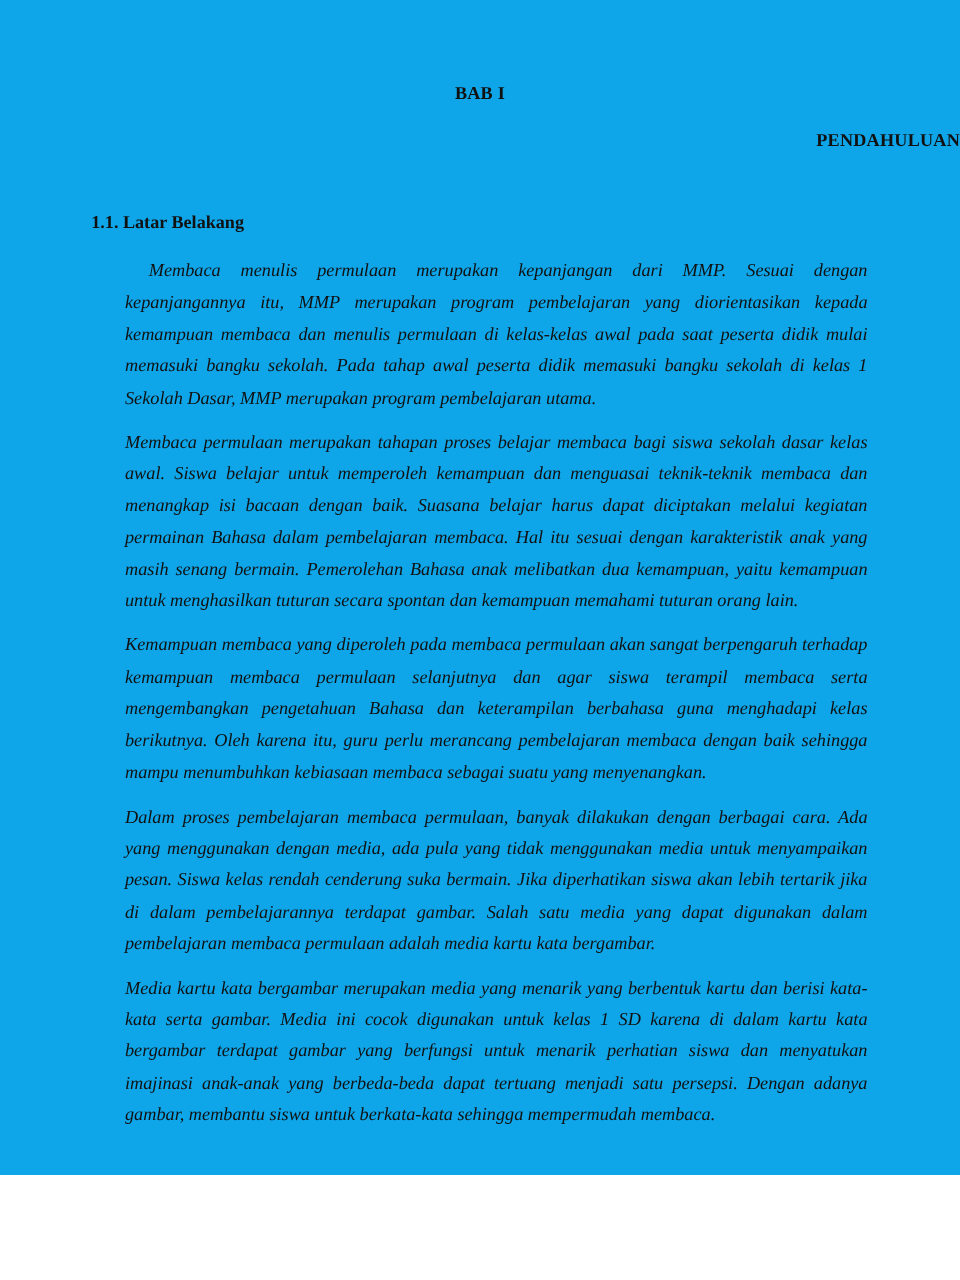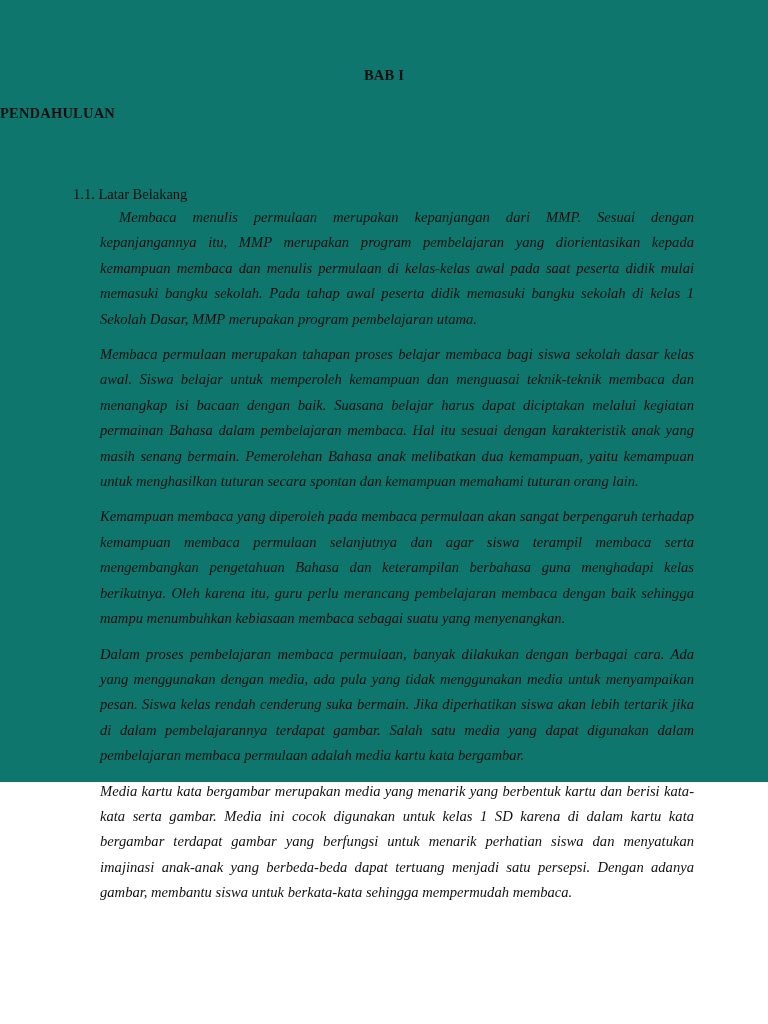--- a/index.html
+++ b/index.html
@@ -12,48 +12,48 @@
     height: 1024px;
     overflow: hidden;
     position: relative;
     font-family: "Liberation Serif", "DejaVu Serif", serif;
     color: #111111;
   }
   .page {
     position: absolute;
     left: 0; top: 0;
     width: 768px;
-    height: 782px;
-    background: #0f766e;
+    height: 940px;
+    background: #0ea5e9;
   }
   .chapter-number {
     position: absolute;
     top: 67px;
     left: 0;
     width: 768px;
     text-align: center;
     font-weight: bold;
     font-size: 14.5px;
     letter-spacing: 0.2px;
   }
   .chapter-title {
     position: absolute;
     top: 105px;
     left: 0;
     width: 768px;
-    text-align: left;
+    text-align: right;
     font-weight: bold;
     font-size: 14.5px;
     letter-spacing: 0.2px;
   }
   .section-heading {
     position: absolute;
-    top: 186px;
+    top: 170px;
     left: 73px;
-    font-weight: normal;
+    font-weight: bold;
     font-size: 14.5px;
   }
   .body {
     position: absolute;
     top: 205px;
     left: 100px;
     width: 594px;
     font-style: italic;
   }
   .para {

